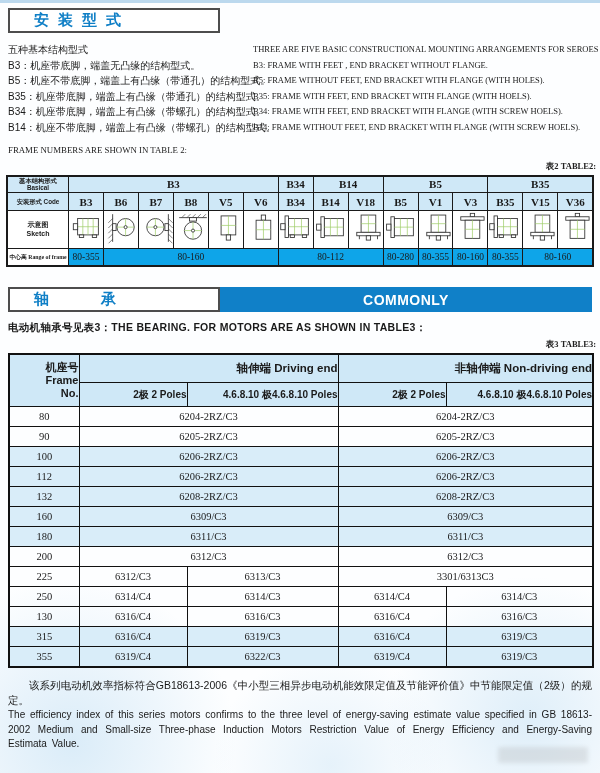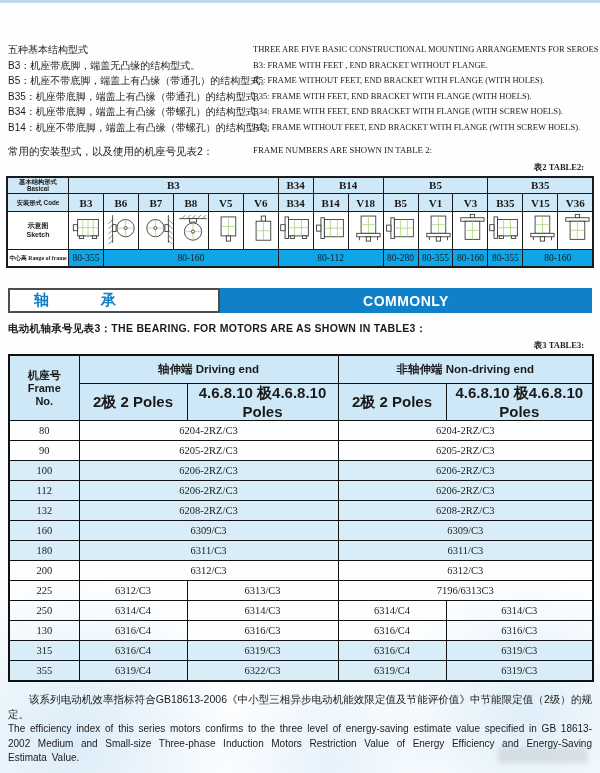--- a/index.html
+++ b/index.html
@@ -31,43 +31,43 @@
   
   .intro{display:flex;margin:9px 8px 0 8px;}
   .intro .cn-col{width:245px;font-size:10px;line-height:15.6px;white-space:nowrap;}
   .intro .en-col{flex:1;font-family:"Liberation Serif",serif;font-size:8.5px;line-height:15.6px;white-space:nowrap;}
 
   .usage{display:flex;margin:8px 8px 0 8px;}
   .usage .cn{width:245px;font-size:10.5px;line-height:14px;}
   .usage .en{flex:1;font-family:"Liberation Serif",serif;font-size:8.8px;line-height:13px;}
 
   .tbl-caption{text-align:right;font-family:"Liberation Serif",serif;font-weight:bold;
-    font-size:8.5px;color:#222;margin:4px 16px 2px 0;}
+    font-size:8.5px;color:#222;margin:4px 4px 2px 0;}
 
   
   table{border-collapse:collapse;table-layout:fixed;}
   .t2{width:588px;margin:0 6px;}
   .t2 td{border:1.5px solid #1a1a1a;text-align:center;vertical-align:middle;padding:0;overflow:hidden;}
   .t2{border:2px solid #1a1a1a;}
   .t2 .lbl{width:60px;background:#cfe8f7;font-size:6.3px;font-weight:bold;line-height:1.25;}
   .t2 .grp,.t2 .code{background:#cfe8f7;font-family:"Liberation Serif",serif;font-weight:bold;font-size:11px;margin-top:8px;}
   .t2 .grp-row td{height:14px;}
   .t2 .code-row td{height:17px;}
   .t2 .sk-row td{height:37px;background:#fff;}
   .t2 .sk-row td.lbl{background:#fff;font-size:7px;}
   .t2 .rng-row td{height:16px;background:#0ea5e9;font-family:"Liberation Serif",serif;font-size:9.5px;}
   .t2 .rng-row td.lbl{background:#fff;font-size:5.8px;font-weight:bold;}
   .sketch{width:38px;height:32px;display:inline-block;}
 
   
   .t3{width:584px;margin:0 8px;border:2.5px solid #111;}
   .t3 td,.t3 th{border:1.7px solid #111;text-align:center;vertical-align:middle;padding:0;}
-  .t3 .hd{background:#cfe8f7;font-weight:bold;}
+  .t3 .hd{background:#cfe8f7;font-weight:bold;text-align:right;}
   .t3 .hd1{height:27px;font-size:11.5px;}
-  .t3 .hd2{height:23px;font-size:15px;}
+  .t3 .hd2{height:23px;font-size:10px;}
   .t3 .framehd{font-size:11px;line-height:1.2;}
   .t3 col.c1{width:70px;}
   .t3 col.c2{width:108px;}
   .t3 col.c3{width:151px;}
   .t3 col.c4{width:108px;}
   .t3 col.c5{width:147px;}
   .t3 td.frame{height:19px;font-family:"Liberation Serif",serif;font-size:10.5px;}
   .t3 td.bearing{font-family:"Liberation Serif",serif;font-size:10.5px;}
   .t3 tr.tint td{background:#d9edf9;}
 
@@ -169,20 +169,21 @@
       <line x1="14" y1="19.5" x2="31" y2="19.5" stroke="#9ccc65" stroke-width="0.8"></line>
     </symbol>
   </defs>
 </svg>
 
 <div class="topstrip"></div>
 
 <div class="content">
 
   <div class="sec-header">
+    <div class="cn-box">安装型式</div>
   </div>
 
   <div class="intro">
     <div class="cn-col">
         <div class="line">五种基本结构型式</div>
         <div class="line">B3：机座带底脚，端盖无凸缘的结构型式。</div>
         <div class="line">B5：机座不带底脚，端盖上有凸缘（带通孔）的结构型式。</div>
         <div class="line">B35：机座带底脚，端盖上有凸缘（带通孔）的结构型式。</div>
         <div class="line">B34：机座带底脚，端盖上有凸缘（带螺孔）的结构型式。</div>
         <div class="line">B14：机座不带底脚，端盖上有凸缘（带螺孔）的结构型式。</div>
@@ -191,21 +192,20 @@
         <div class="line">THREE ARE FIVE BASIC CONSTRUCTIONAL MOUNTING ARRANGEMENTS FOR SEROES Y2 MOTORS:</div>
         <div class="line">B3: FRAME WITH FEET , END BRACKET WITHOUT FLANGE.</div>
         <div class="line">B5: FRAME WITHOUT FEET, END BRACKET WITH FLANGE (WITH HOLES).</div>
         <div class="line">B35: FRAME WITH FEET, END BRACKET WITH FLANGE (WITH HOELS).</div>
         <div class="line">B34: FRAME WITH FEET, END BRACKET WITH FLANGE (WITH SCREW HOELS).</div>
         <div class="line">B14: FRAME WITHOUT FEET, END BRACKET WITH FLANGE (WITH SCREW HOELS).</div>
       </div>
   </div>
 
   <div class="usage">
-    <div class="cn">常用的安装型式，以及使用的机座号见表2：</div>
     <div class="en">
       <div>FRAME NUMBERS ARE SHOWN IN TABLE 2:</div>
     </div>
   </div>
 
   <div class="tbl-caption">表2  TABLE2:</div>
 
   <table class="t2">
     <tbody>
         <tr class="grp-row">
@@ -371,21 +371,21 @@
         </tr>
         <tr>
           <td class="frame">200</td>
           <td class="bearing" colspan="2">6312/C3</td>
           <td class="bearing" colspan="2">6312/C3</td>
         </tr>
         <tr>
           <td class="frame">225</td>
           <td class="bearing" colspan="1">6312/C3</td>
           <td class="bearing" colspan="1">6313/C3</td>
-          <td class="bearing" colspan="2">7196/6313C3</td>
+          <td class="bearing" colspan="2">3301/6313C3</td>
         </tr>
         <tr>
           <td class="frame">250</td>
           <td class="bearing" colspan="1">6314/C4</td>
           <td class="bearing" colspan="1">6314/C3</td>
           <td class="bearing" colspan="1">6314/C4</td>
           <td class="bearing" colspan="1">6314/C3</td>
         </tr>
         <tr>
           <td class="frame">130</td>

